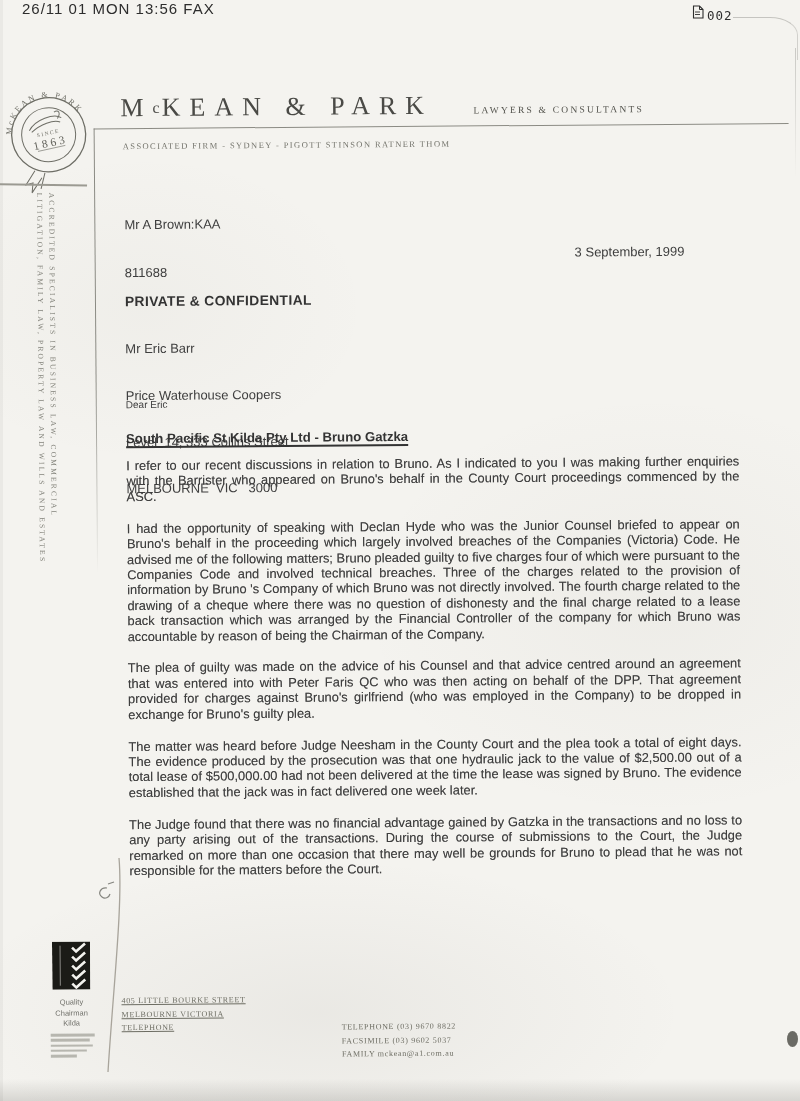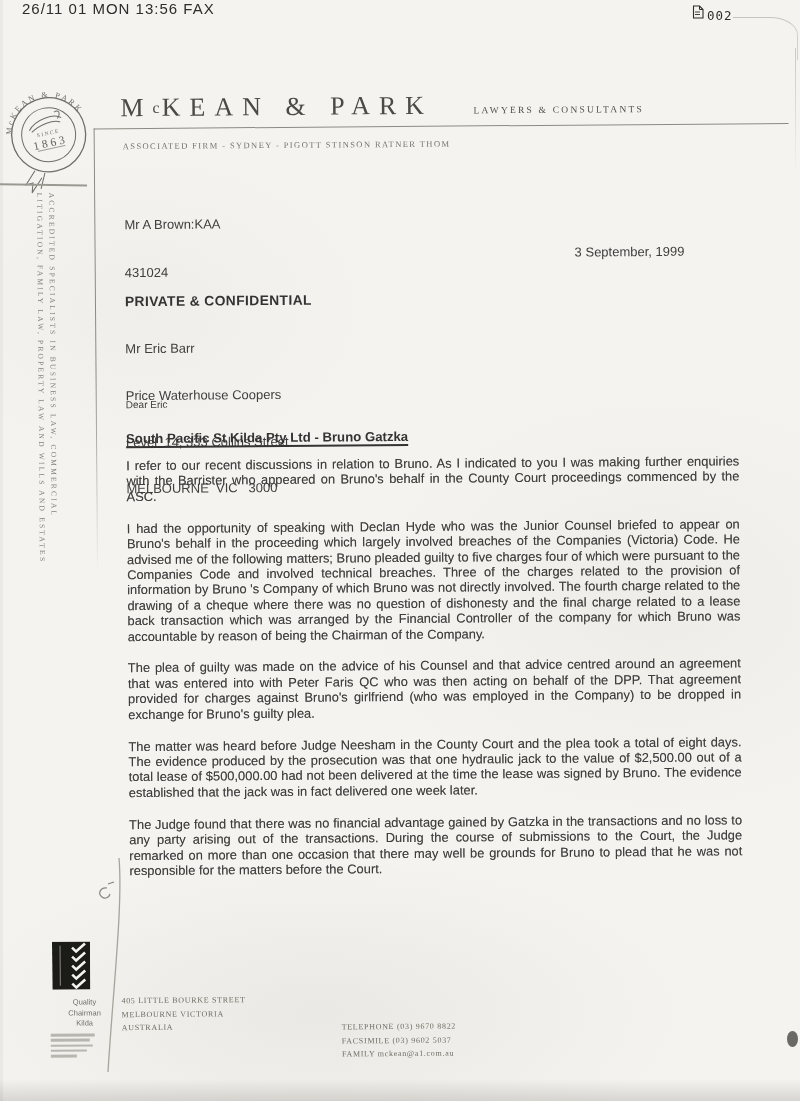--- a/index.html
+++ b/index.html
@@ -47,23 +47,23 @@
   .privacy { font-weight:bold; font-size:13.8px; letter-spacing:0.4px; color:#333; }
   .salutation { left:127px; top:397px; font-size:10px;text-align:center; }
   .subject { left:127px; top:429px; font-size:13.2px; font-weight:bold; color:#333;
     text-decoration:underline; text-underline-offset:3px; text-decoration-thickness:1.5px; }
   .body-text { left:127px; top:456px; width:613px; font-size:12.9px; line-height:15.4px; color:#3e3e3e;
     text-align:justify; text-shadow:0 0 0.5px rgba(62,62,62,0.5); }
   .body-text p { margin:0 0 16.5px 0; }
 
   
   .footer-col { top:992px; font-family:"Liberation Serif", serif; font-size:8px; letter-spacing:0.7px; line-height:13.5px; color:#6d6d63; white-space:nowrap; }
-  .fc1 { left:118px; } .fc2 { left:228px; } .fc3 { left:338px;margin-top:28px; }
+  .fc1 { left:118px;text-decoration:underline; } .fc2 { left:228px; } .fc3 { left:338px;margin-top:28px; }
   .qbadge { left:49px; top:939px; }
-  .qlabel { left:53px; top:995px; width:56px; text-align:center; font-size:7.5px; line-height:10.5px; color:#70706a; }
+  .qlabel { left:40px; top:995px; width:56px; text-align:center; font-size:7.5px; line-height:10.5px; color:#70706a; }
   .qsmall { left:47px; top:1031px; width:44px; }
   .qsmall .bar { height:2.5px; margin-bottom:2.8px; background:#a3a39b; opacity:.75; }
 
   .artifacts { left:0; top:0; pointer-events:none; }
 </style>
 </head>
 <body>
 
 <div class="page">
 
@@ -114,21 +114,21 @@
     <div class="abs frame-left"></div>
     <div class="abs associated">ASSOCIATED FIRM - SYDNEY - PIGOTT STINSON RATNER THOM</div>
 
     <div class="abs sidebar-text">
       <div>ACCREDITED SPECIALISTS IN BUSINESS LAW, COMMERCIAL</div>
       <div>LITIGATION, FAMILY LAW, PROPERTY LAW AND WILLS AND ESTATES</div>
     </div>
 
     <div class="abs ref-block">
       <div>Mr A Brown:KAA</div>
-      <div>431024</div>
+      <div>811688</div>
     </div>
     <div class="abs letter-date">3 September, 1999</div>
 
     <div class="abs recipient-block">
       <div class="privacy">PRIVATE &amp; CONFIDENTIAL</div>
       <div>Mr Eric Barr</div>
       <div>Price Waterhouse Coopers</div>
       <div>Level  14, 333 Collins Street</div>
       <div>MELBOURNE  VIC   3000</div>
     </div>
@@ -164,21 +164,21 @@
       <div class="bar" style="width:100%"></div>
       <div class="bar" style="width:88%"></div>
       <div class="bar" style="width:95%"></div>
       <div class="bar" style="width:82%"></div>
       <div class="bar" style="width:58%"></div>
     </div>
 
     <div class="abs footer-col fc1">
       <div>405 LITTLE BOURKE STREET</div>
       <div>MELBOURNE VICTORIA</div>
-      <div>AUSTRALIA</div>
+      <div>TELEPHONE</div>
     </div>
     <div class="abs footer-col fc3">
       <div>TELEPHONE (03) 9670 8822</div>
       <div>FACSIMILE (03) 9602 5037</div>
       <div>FAMILY mckean@a1.com.au</div>
     </div>
   </div>
 
   <svg class="abs artifacts" width="800" height="1101" viewBox="0 0 800 1101">
     <path d="M119,858 C123,905 113,990 108,1072" stroke="#a8a49b" stroke-width="1.3" fill="none"></path>

